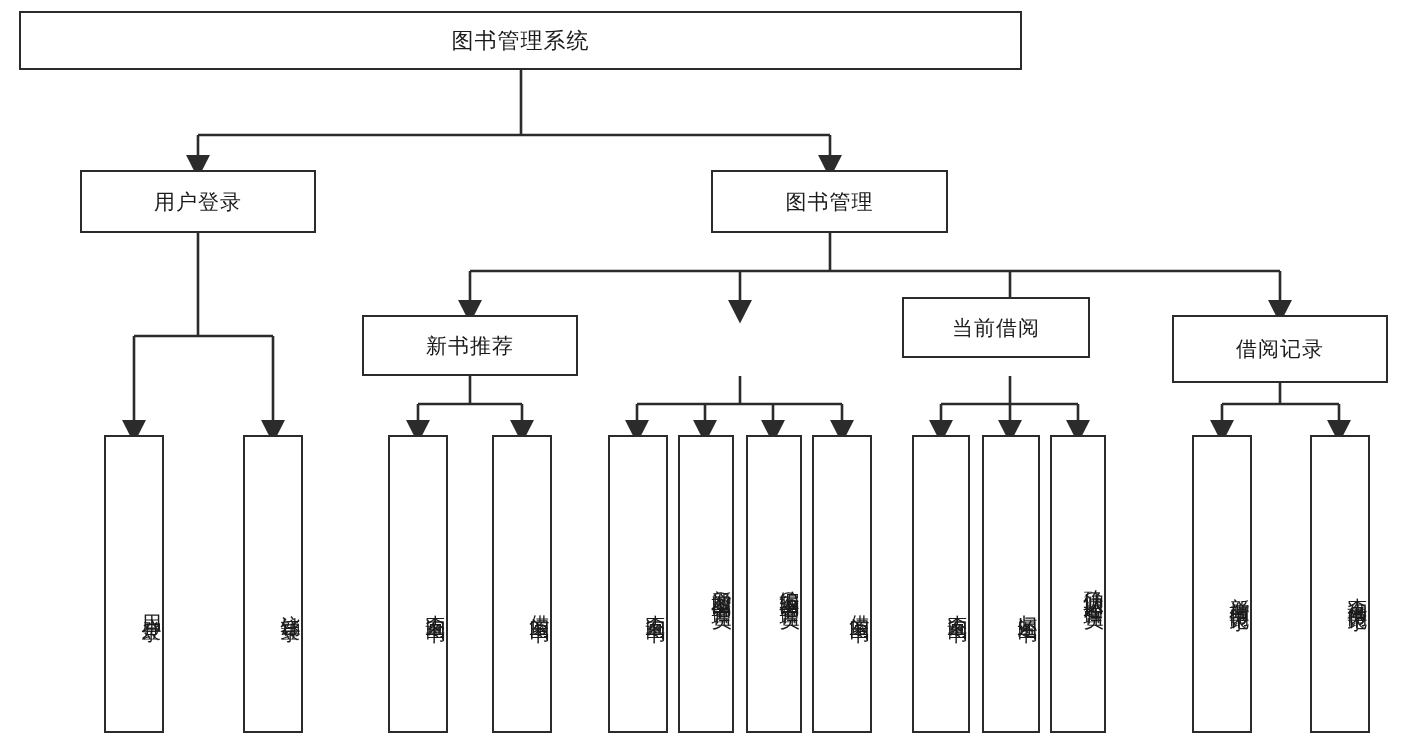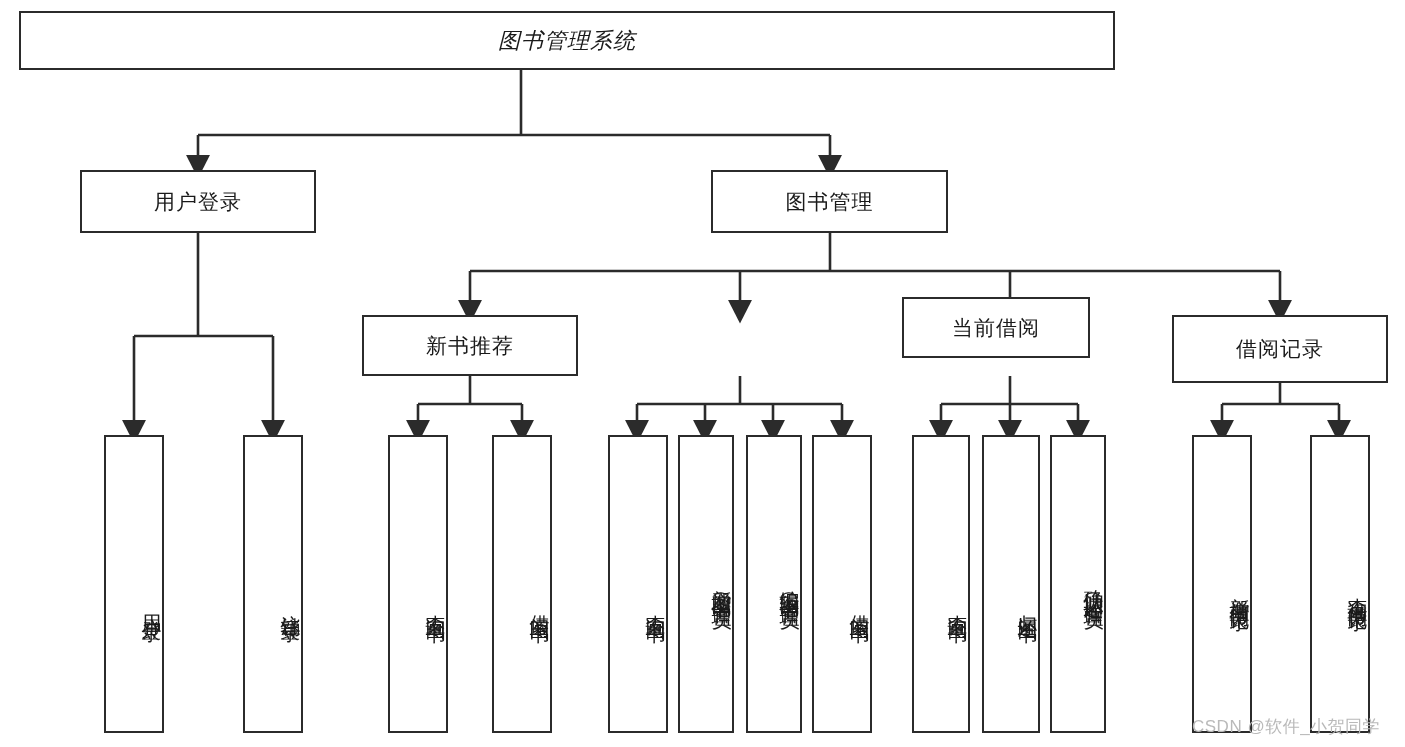--- a/index.html
+++ b/index.html
@@ -117,21 +117,21 @@
       <path d="M1010,404 L1010,431" marker-end="url(#arrow)"></path>
       <path d="M1078,404 L1078,431" marker-end="url(#arrow)"></path>
 
       <path d="M1280,376 L1280,404"></path>
       <path d="M1222,404 L1339,404"></path>
       <path d="M1222,404 L1222,431" marker-end="url(#arrow)"></path>
       <path d="M1339,404 L1339,431" marker-end="url(#arrow)"></path>
     </g>
   </svg>
 
-  <div class="node node-h node-root" style="left:19px; top:11px; width:1096px; height:59px;font-style:italic;">
+  <div class="node node-h node-root" style="left:19px; top:11px; width:1003px; height:59px;">
     <span>图书管理系统</span>
   </div>
 
   <div class="node node-h" style="left:80px; top:170px; width:236px; height:63px;">
     <span>用户登录</span>
   </div>
   <div class="node node-h" style="left:711px; top:170px; width:237px; height:63px;">
     <span>图书管理</span>
   </div>
 
@@ -182,15 +182,14 @@
     <span>确认归还（管理员）</span>
   </div>
 
   <div class="node node-v pad-small" style="left:1192px; top:435px; width:60px; height:298px;">
     <span>新增借阅记录</span>
   </div>
   <div class="node node-v pad-small" style="left:1310px; top:435px; width:60px; height:298px;">
     <span>查询借阅记录</span>
   </div>
 
-  <div class="watermark" style="left:1192px; top:715px;">CSDN @软件_小贺同学</div>
 
 </div>
 
 </body></html>

